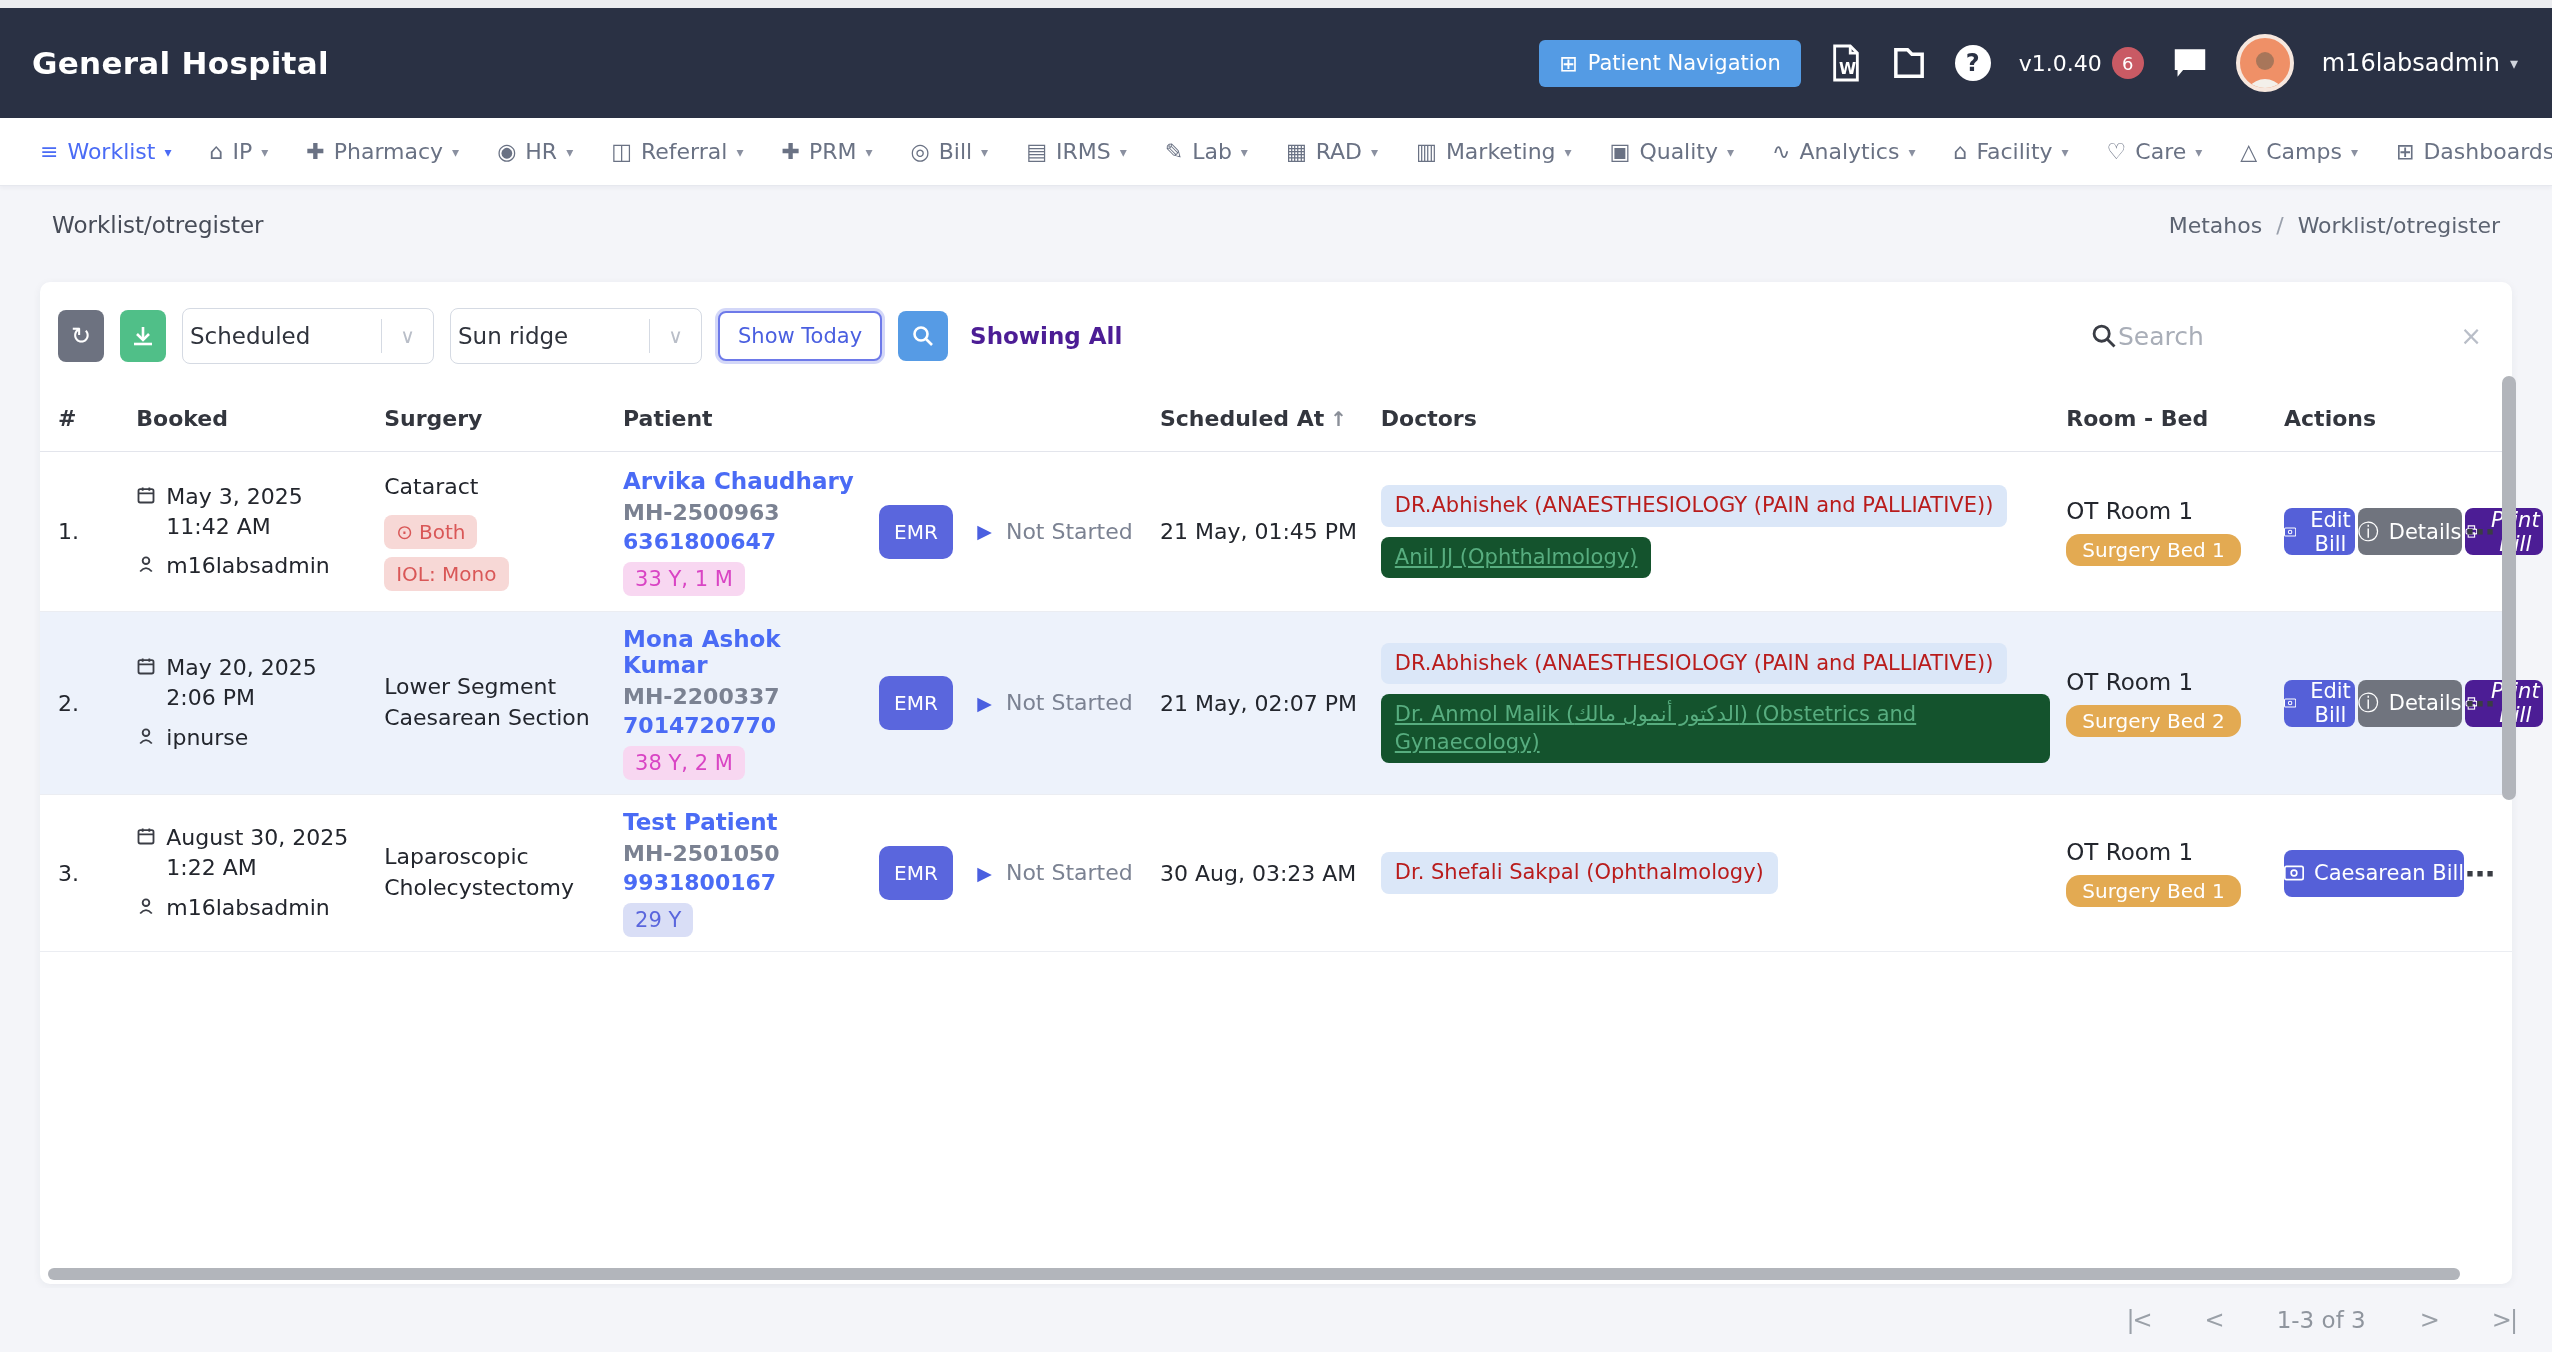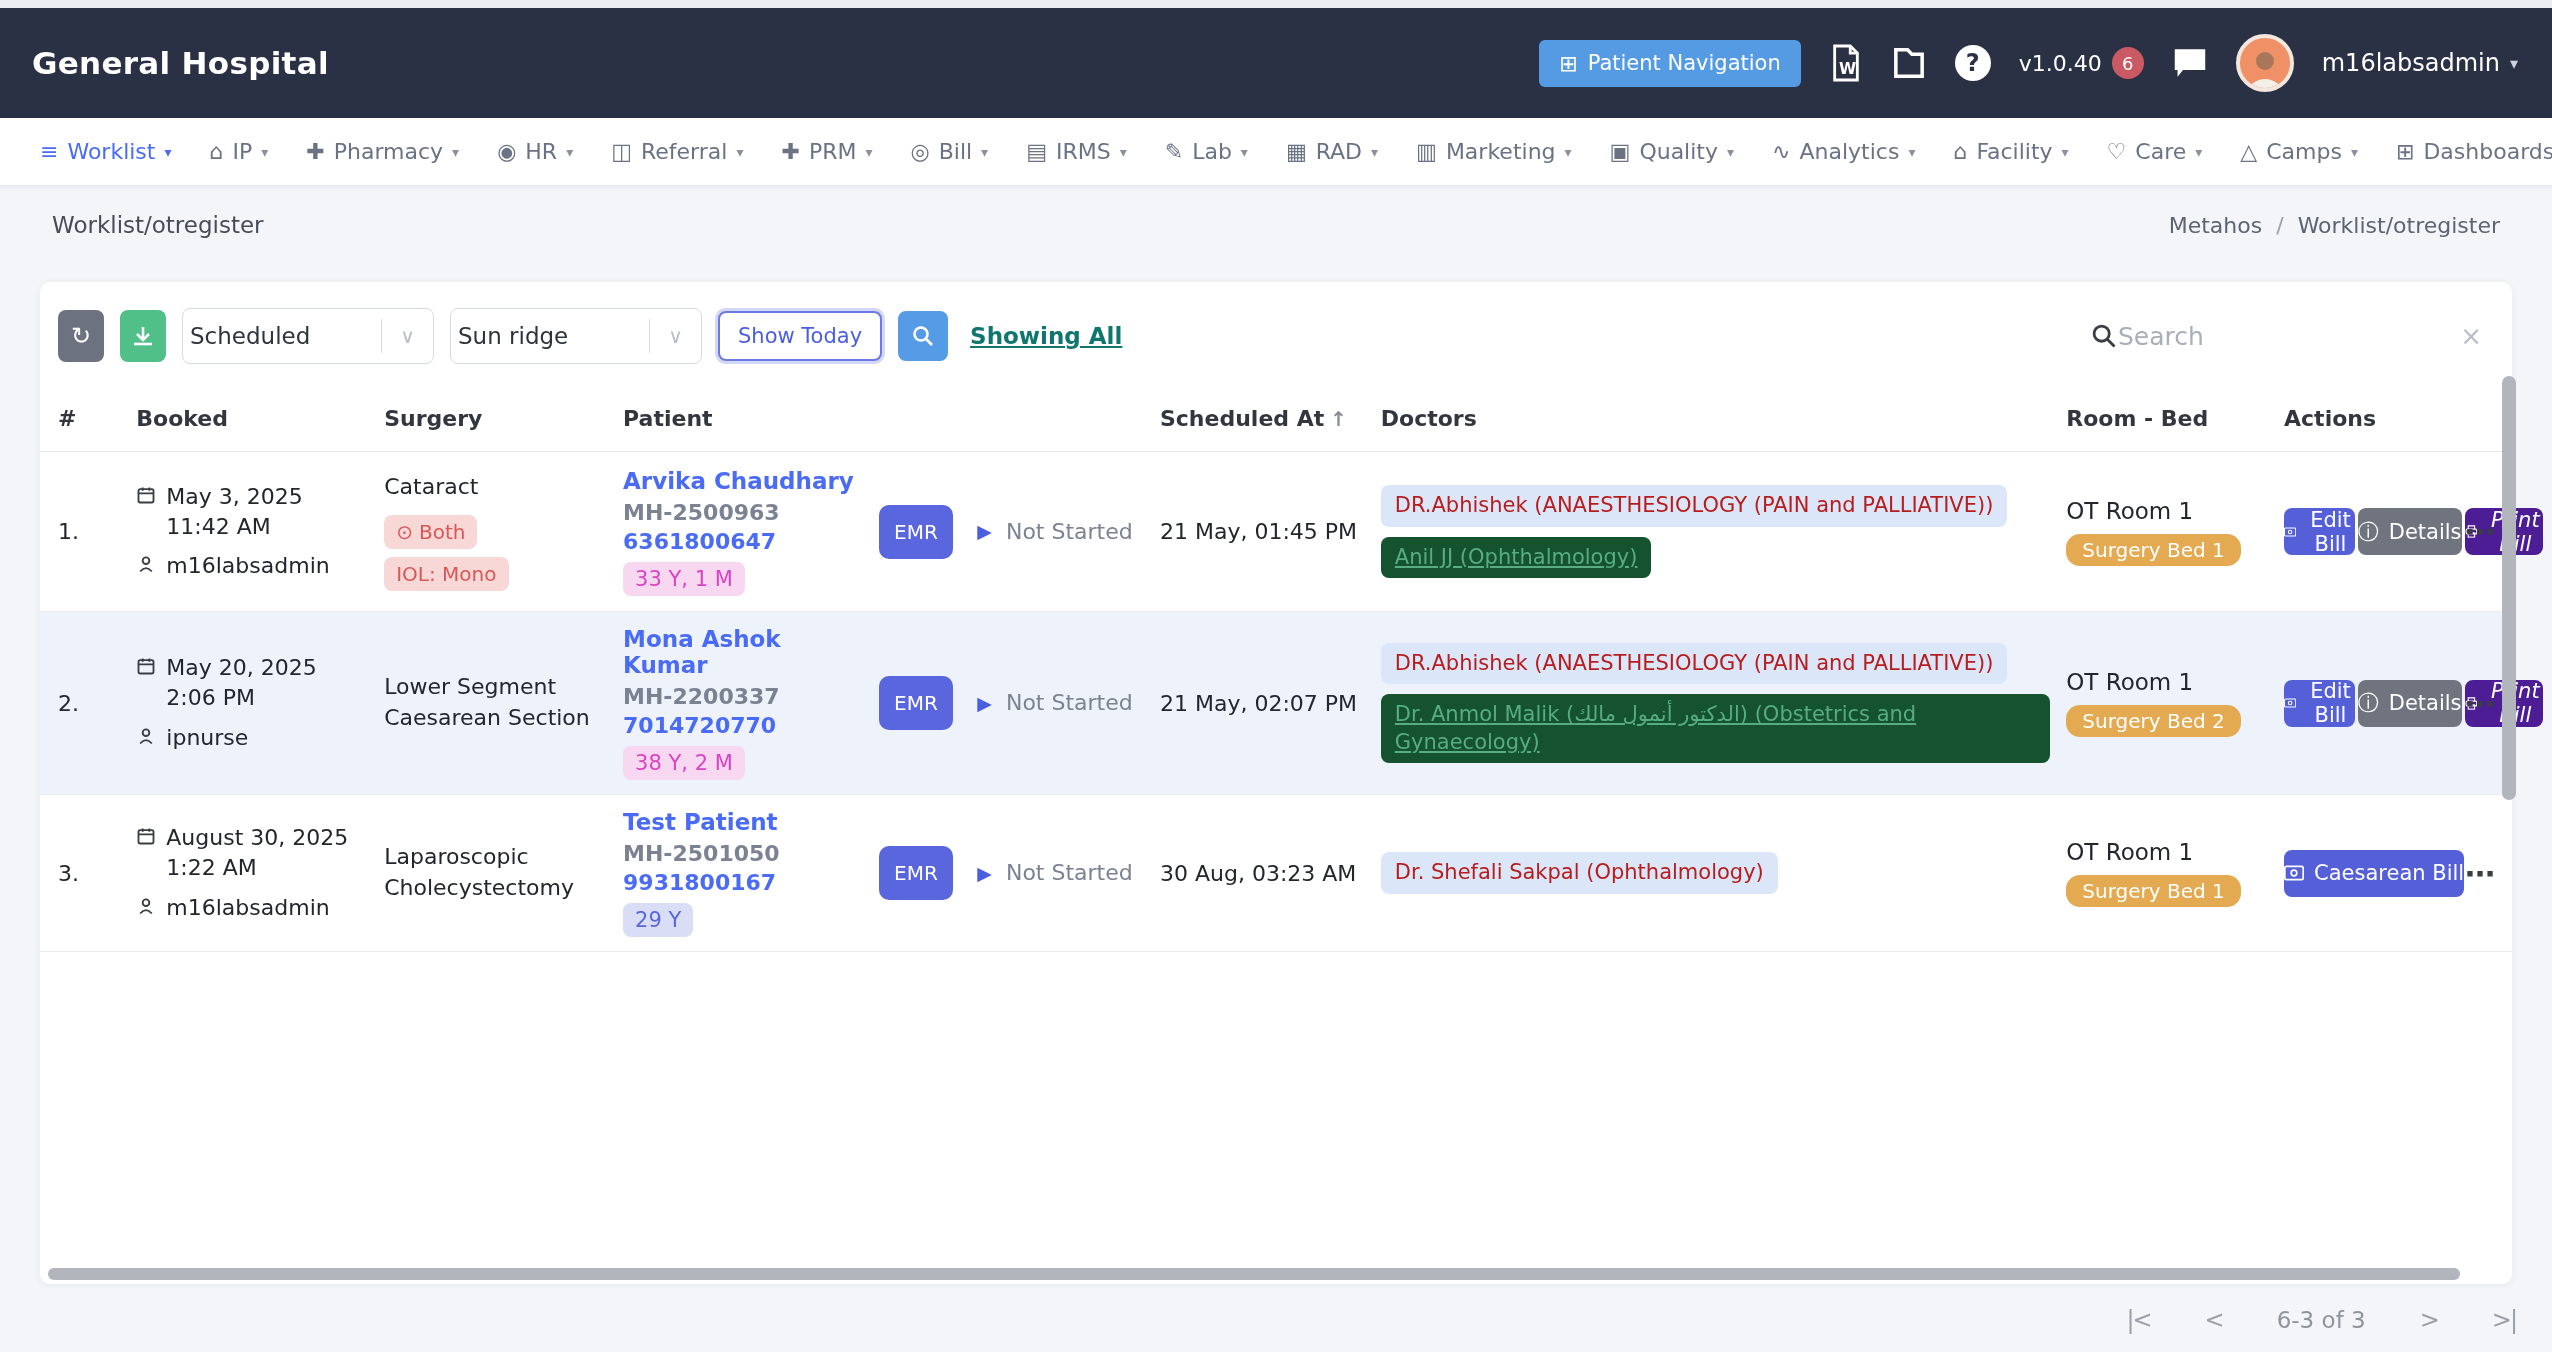--- a/index.html
+++ b/index.html
@@ -51,21 +51,21 @@
   .btn-refresh { background:#6d7280; }
   .btn-download { background:#50bf88; }
   .select-box { width:252px; height:56px; border:1px solid #d5dae3; border-radius:8px; background:#fff;
     display:flex; align-items:center; padding-left:7px; font-size:23px; color:#2f333c; cursor:pointer; }
   .select-box .sel-chev { margin-left:auto; border-left:1px solid #d5dae3; height:34px; width:52px;
     display:flex; align-items:center; justify-content:center; color:#b9bec8; font-size:20px; }
   .btn-show-today { height:50px; background:#fff; border:2px solid #6d79e9; color:#4a5fe0; font-size:21px;
     padding:0 18px; border-radius:8px; cursor:pointer; box-shadow:0 0 0 3px rgba(109,121,233,.30); font-family:inherit; }
   .btn-search { width:50px; height:50px; background:#569be5; border:none; border-radius:8px; cursor:pointer;
     display:flex; align-items:center; justify-content:center; }
-  .showing-all { font-size:23px; font-weight:700; color:#0f766e; margin-left:6px;text-decoration:underline; }
+  .showing-all { font-size:23px; font-weight:700; color:#4c1d95; margin-left:6px; }
   .search-wrap { margin-left:auto; display:flex; align-items:center; width:392px; }
   .search-wrap input { border:none; outline:none; flex:1; font-size:25px; color:#3a3d45; font-family:inherit; }
   .search-wrap input::placeholder { color:#a9aeb8; }
   .search-clear { color:#b9bec8; font-size:26px; cursor:pointer; }
 
   
   table { border-collapse:collapse; width:100%; table-layout:fixed; }
   thead th { font-size:22px; font-weight:600; color:#33363e; text-align:left; padding:22px 8px 20px 8px;
     border-bottom:1px solid #e3e5ec; background:#fff; }
   th:first-child { padding-left:18px; }
@@ -566,16 +566,16 @@
     </tbody>
   </table>
 </div>
 
 <div class="v-scroll"></div>
 <div class="h-scroll"></div>
 
 <div class="pager">
   <span class="pg-btn">|&lt;</span>
   <span class="pg-btn">&lt;</span>
-  <span class="pg-label">6-3 of 3</span>
+  <span class="pg-label">1-3 of 3</span>
   <span class="pg-btn">&gt;</span>
   <span class="pg-btn">&gt;|</span>
 </div>
 
 </body></html>

